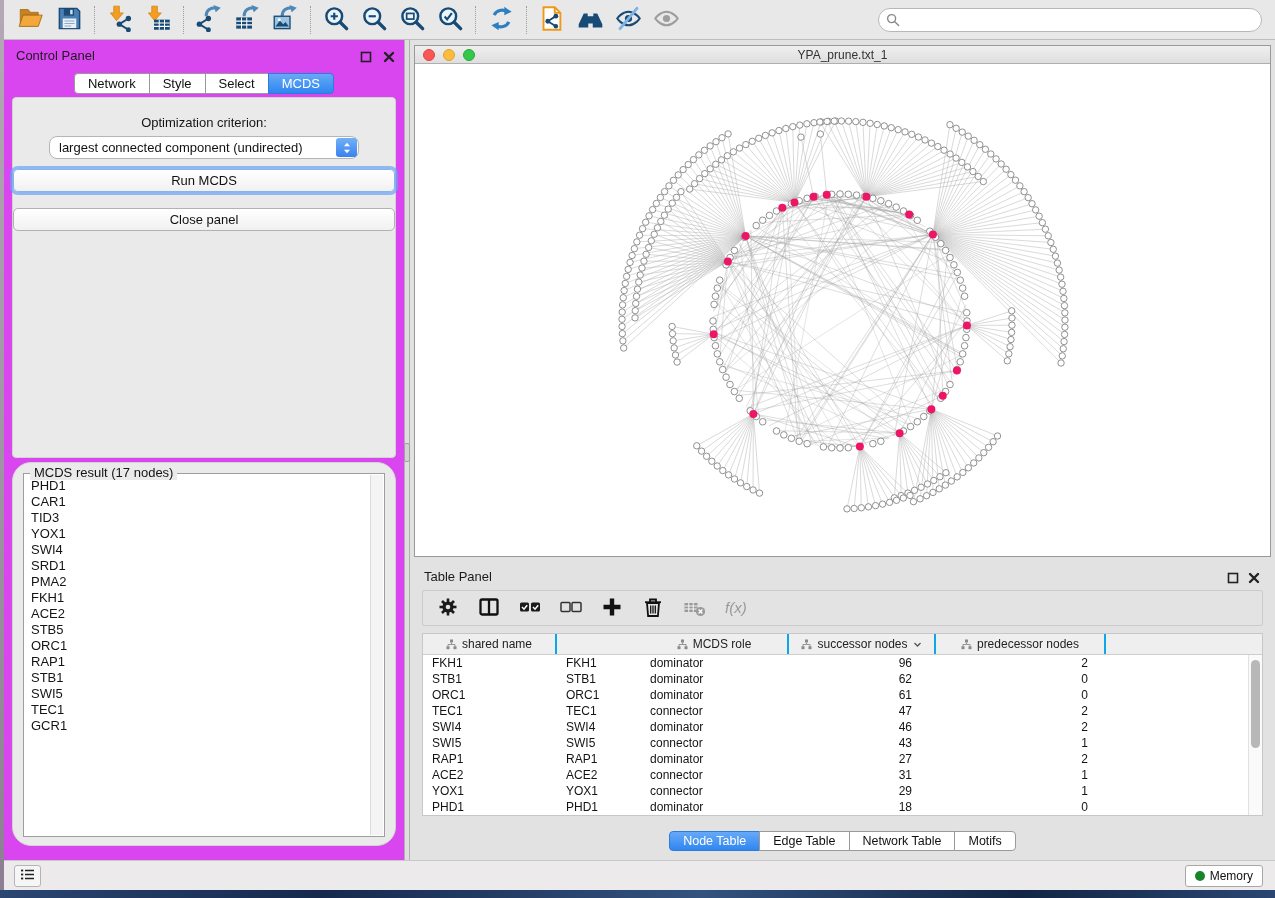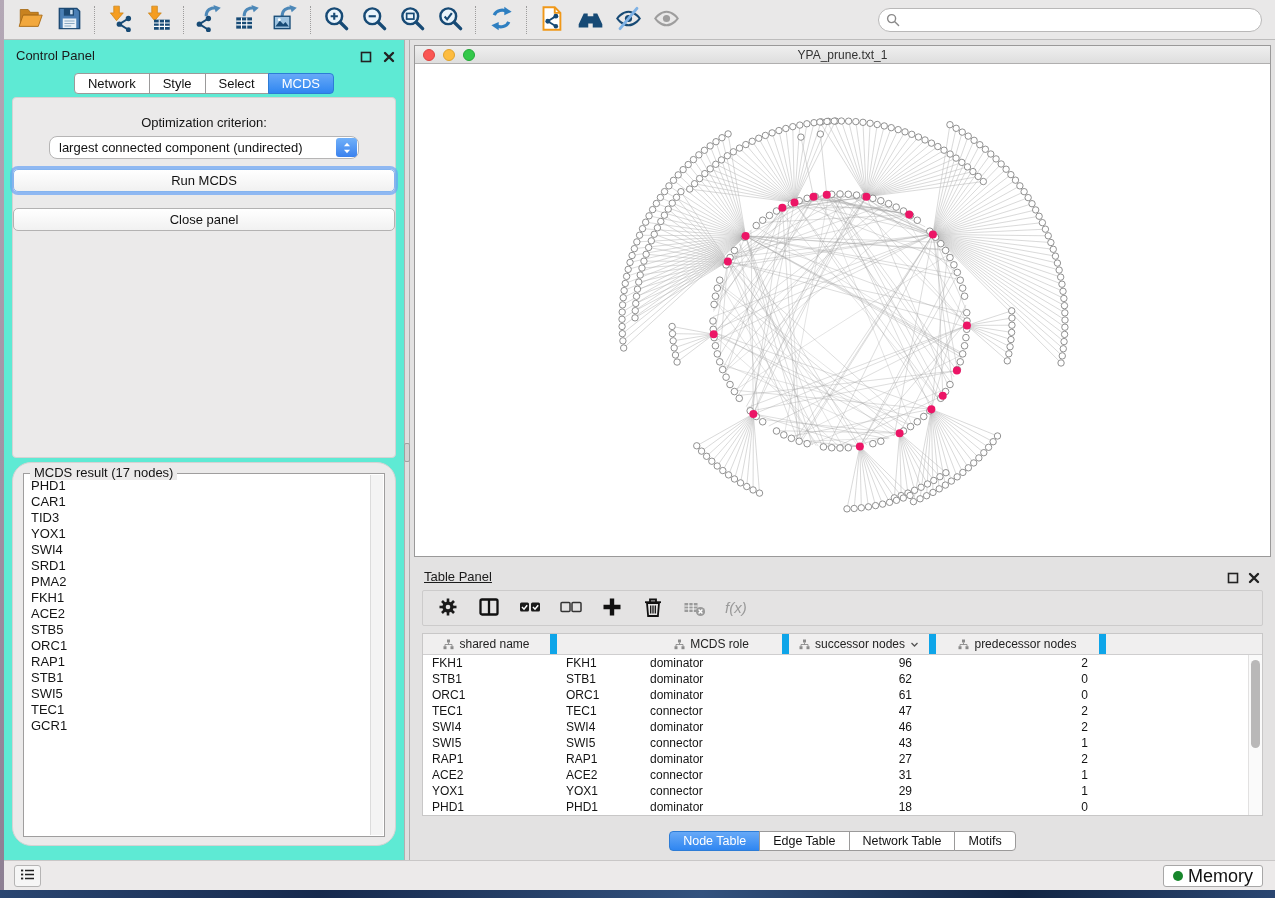--- a/index.html
+++ b/index.html
@@ -15,21 +15,21 @@
     border-bottom:1px solid #bdbcbc;display:flex;align-items:center;padding-left:8px;}
   .tb-btn{width:38px;height:34px;border:none;background:transparent;display:flex;align-items:center;justify-content:center;padding:0;}
   .tb-btn svg{width:27px;height:27px;}
   .tb-sep{width:1px;height:28px;border-left:1px dotted #9e9d9d;margin:0 6px;}
   #search-wrap{position:absolute;right:13px;top:8px;width:384px;height:24px;}
   #search-input{width:100%;height:100%;border:1px solid #b9b8b8;border-radius:12px;background:#fff;
     padding:0 10px 0 26px;font-size:12px;outline:none;}
   #search-icon{position:absolute;left:8px;top:5px;width:14px;height:14px;}
 
   
-  #control-panel{position:absolute;left:0;top:40px;width:400px;height:820px;background:#5eead4;}
+  #control-panel{position:absolute;left:0;top:40px;width:400px;height:820px;background:#d946ef;}
   .panel-title{position:absolute;left:12px;top:8px;font-size:13px;color:#1b1b1b;}
   .mini-btn{position:absolute;top:9px;width:14px;height:14px;cursor:pointer;}
   .mini-btn svg{width:12px;height:12px;}
   #cp-float{left:356px;} #cp-close{left:379px;}
   #cp-tabs{position:absolute;left:0;right:0;top:33px;display:flex;justify-content:center;}
   .seg-tab{height:21px;padding:0 13px;font-size:13px;line-height:19px;background:#fff;border:1px solid #9b9a9a;
     margin-left:-1px;color:#111;}
   .seg-tab:first-child{border-radius:4px 0 0 4px;margin-left:0;}
   .seg-tab:last-child{border-radius:0 4px 4px 0;}
   .seg-tab.active{background:linear-gradient(#67a9f7,#2f86f1);border-color:#2d7cd6;color:#fff;}
@@ -65,48 +65,48 @@
     border-bottom:1px solid #b0afaf;}
   .light{position:absolute;top:3px;width:12px;height:12px;border-radius:50%;}
   .light.red{left:8px;background:#fa5653;border:1px solid #df4340;}
   .light.yellow{left:28px;background:#fdbc40;border:1px solid #e0a32c;}
   .light.green{left:48px;background:#34c84a;border:1px solid #24a939;}
   #net-title{position:absolute;left:0;right:0;top:2px;text-align:center;font-size:12px;color:#333;}
   #net-canvas{position:absolute;left:0;top:18px;width:855px;height:492px;}
 
   
   #table-panel{position:absolute;left:4px;top:523px;width:857px;height:292px;}
-  #tp-title{position:absolute;left:10px;top:6px;font-size:13px;color:#1b1b1b;text-decoration:underline;}
+  #tp-title{position:absolute;left:10px;top:6px;font-size:13px;color:#1b1b1b;}
   #tp-float{left:auto;right:30px;top:7px;} #tp-close{left:auto;right:9px;top:7px;}
   #tp-toolbar{position:absolute;left:8px;right:8px;top:27px;height:36px;background:#e4e3e3;
     border:1px solid #cccbcb;border-radius:2px;display:flex;align-items:center;gap:15px;padding-left:12px;}
   .tp-btn{width:26px;height:26px;border:none;background:transparent;display:flex;align-items:center;justify-content:center;padding:0;}
   .tp-btn svg{width:22px;height:22px;}
   #tp-table{position:absolute;left:8px;right:8px;top:70px;height:183px;border:1px solid #c8c7c7;background:#fff;overflow:hidden;}
   #tp-header{display:flex;height:21px;background:#f0efef;border-bottom:1px solid #cfcecf;}
-  .th{display:flex;align-items:center;justify-content:center;gap:5px;border-right:7px solid #0ea5e9;
+  .th{display:flex;align-items:center;justify-content:center;gap:5px;border-right:2px solid #0ea5e9;
     font-size:12px;color:#222;overflow:hidden;white-space:nowrap;}
   .th svg.tree{width:11px;height:11px;flex:none;}
   .th svg.sortchev{width:9px;height:9px;flex:none;}
   .tr{display:flex;height:16px;}
   .td{font-size:12px;color:#141414;line-height:16px;white-space:nowrap;overflow:hidden;}
   .td.l{padding-left:9px;text-align:left;}
   .td.r3{text-align:right;padding-right:24px;}
   .td.r4{text-align:right;padding-right:18px;}
   #tp-vscroll{position:absolute;right:0;top:21px;bottom:0;width:14px;background:#fafafa;border-left:1px solid #e2e1e1;}
   #tp-thumb{position:absolute;left:2px;top:5px;width:9px;height:88px;border-radius:5px;background:#b9b8b8;}
   #tp-tabs{position:absolute;left:0;right:0;top:268px;display:flex;justify-content:center;}
 
   
   #status-bar{position:absolute;left:0;top:860px;width:100%;height:30px;background:#eceaea;border-top:1px solid #c9c7c7;}
   #list-btn{position:absolute;left:10px;top:4px;width:27px;height:22px;background:#f6f6f6;border:1px solid #b5b4b4;
     border-radius:3px;display:flex;align-items:center;justify-content:center;padding:0;}
   #list-btn svg{width:15px;height:15px;}
   #memory-btn{position:absolute;right:12px;top:4px;height:22px;padding:0 9px;background:#fff;border:1px solid #a8a7a7;
-    border-radius:3px;display:flex;align-items:center;gap:5px;font-size:18px;color:#111;}
+    border-radius:3px;display:flex;align-items:center;gap:5px;font-size:12px;color:#111;}
   #memory-dot{width:10px;height:10px;border-radius:50%;background:#17862b;}
 </style>
 </head>
 <body>
 
 <div id="screen">
   <div id="wallpaper-left"></div>
   <div id="wallpaper-bottom"></div>
 
   <div id="app">

